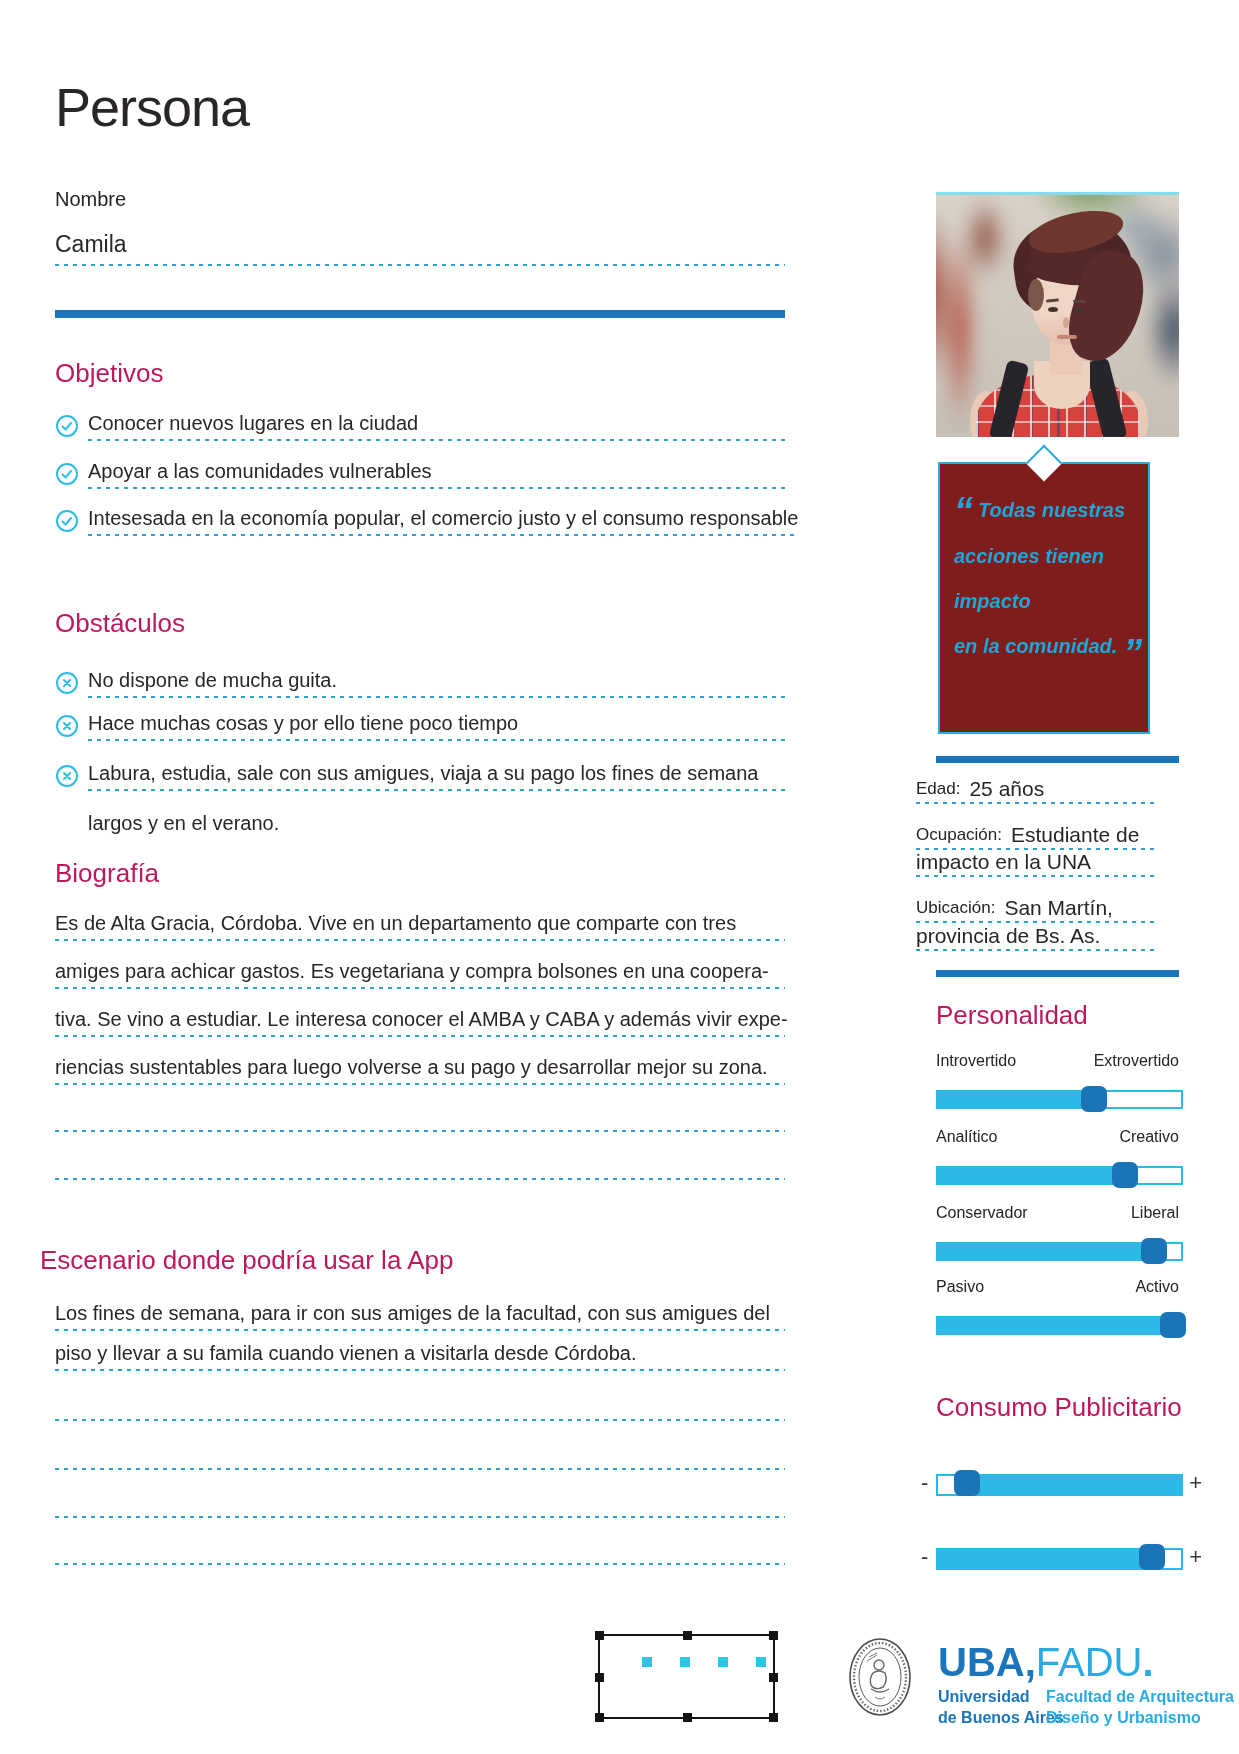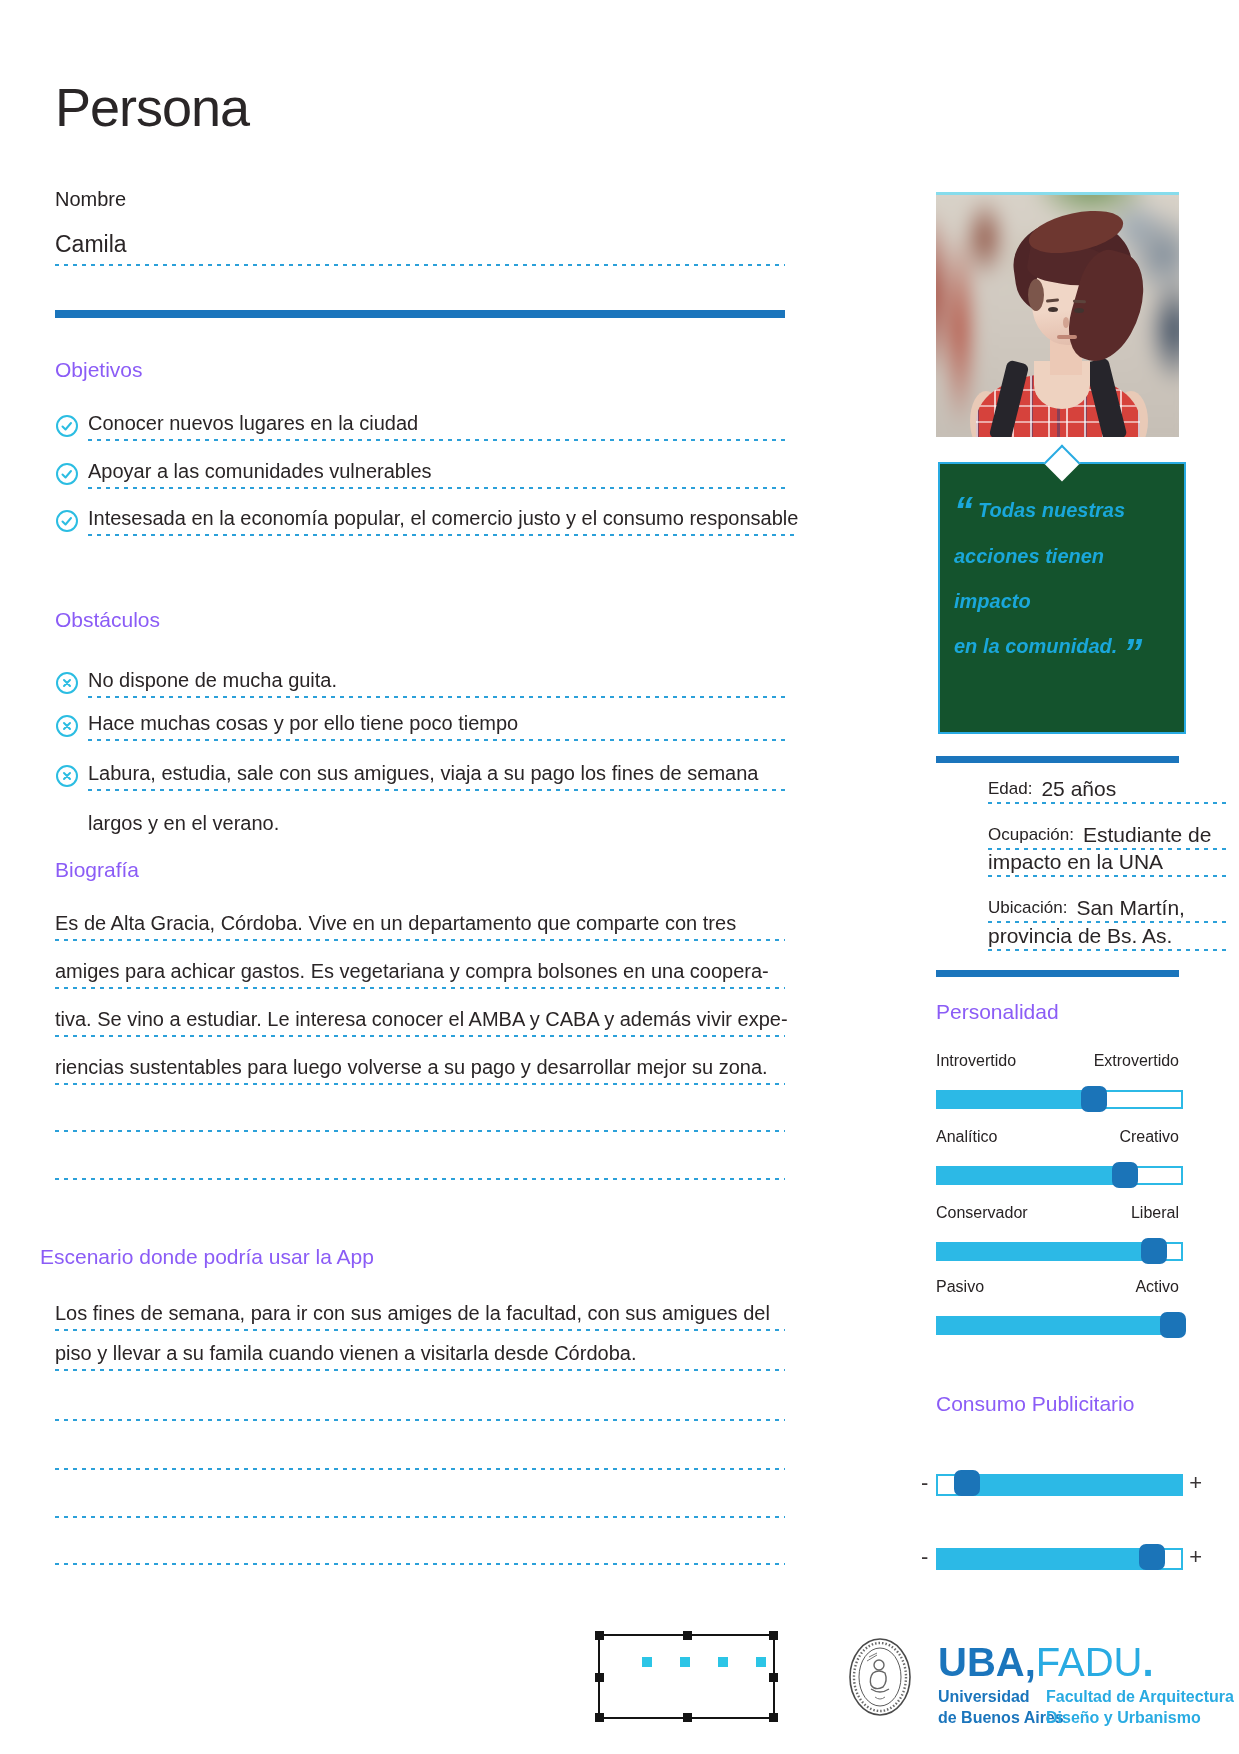--- a/index.html
+++ b/index.html
@@ -1,40 +1,40 @@
 <!DOCTYPE html>
 <html><head>
 <meta charset="utf-8">
 <style>
   html,body{margin:0;padding:0;background:#ffffff;}
   #page{position:relative;width:1239px;height:1754px;background:#fff;overflow:hidden;
         font-family:"Liberation Sans",sans-serif;color:#272324;}
 
   
   .h1{position:absolute;left:55px;font-size:54px;font-weight:400;color:#2a2627;letter-spacing:-1px;}
-  .h2{position:absolute;font-size:21px;font-weight:400;color:#8b5cf6;}
+  .h2{position:absolute;font-size:26px;font-weight:400;color:#be185d;}
   .lbl{font-size:20px;color:#272324;}
   .body-t{font-size:20px;color:#2a2526;white-space:nowrap;}
 
   
   .dline{background-image:repeating-linear-gradient(90deg,#2ba0d9 0 4px,transparent 4px 9px);
          background-size:100% 2px;background-repeat:no-repeat;background-position:left bottom;}
 
   
   .row{position:absolute;left:55px;width:730px;display:flex;align-items:flex-end;}
   .row .txt{padding-bottom:6px;}
   .li-icon{flex:0 0 33px;display:flex;align-items:flex-end;padding-bottom:3px;}
   .li-text{flex:1;padding-bottom:6px;}
   .edash{position:absolute;left:55px;width:730px;height:2px;
          background-image:repeating-linear-gradient(90deg,#2ba0d9 0 4px,transparent 4px 9px);}
 
   .bar{position:absolute;background:#1b75bc;}
 
   
-  .irow{position:absolute;left:988px;width:243px;display:flex;align-items:flex-end;justify-content:space-between;}
+  .irow{position:absolute;left:916px;width:243px;display:flex;align-items:flex-end;justify-content:space-between;}
   .ilabel{font-size:17px;color:#272324;white-space:nowrap;padding-bottom:5px;}
   .ivalue{font-size:21px;color:#2a2526;white-space:nowrap;padding-bottom:3px;padding-left:9px;flex:1;}
   .icont{font-size:21px;color:#2a2526;white-space:nowrap;padding-bottom:3px;flex:1;}
 
   
   .photo{position:absolute;left:936px;top:192px;width:243px;height:242px;overflow:hidden;
          border-top:3px solid #86dcec;box-shadow:inset 2px 0 0 #aee6f0, inset -2px 0 0 #aee6f0;background:#cfc9c0;}
   .ph-bg{position:absolute;inset:-18px;filter:blur(9px);
     background:
       radial-gradient(90px 70px at 62% 0%, #5f8b45 0%, rgba(95,139,69,0) 70%),
@@ -68,21 +68,21 @@
   .swoop{left:138px;top:56px;width:66px;height:112px;background:#5a2b2a;border-radius:45% 60% 70% 50%;transform:rotate(16deg);}
   .hair-high{left:92px;top:18px;width:96px;height:38px;background:#6e3730;border-radius:50%;transform:rotate(-12deg);}
   .eye-l{left:112px;top:112px;width:10px;height:5px;background:#41332f;border-radius:50%;}
   .eye-r{left:138px;top:113px;width:10px;height:5px;background:#41332f;border-radius:50%;}
   .brow-l{left:110px;top:104px;width:13px;height:3px;background:#5c443c;border-radius:2px;transform:rotate(-6deg);}
   .brow-r{left:137px;top:105px;width:13px;height:3px;background:#5c443c;border-radius:2px;transform:rotate(4deg);}
   .nose{left:127px;top:122px;width:6px;height:11px;background:rgba(190,130,110,.55);border-radius:50%;}
   .mouth{left:121px;top:140px;width:20px;height:4px;background:#c08776;border-radius:2px;}
 
   
-  .quote-box{position:absolute;left:938px;top:462px;width:248px;height:272px;border:2px solid #29abe2;background:#14532d;box-sizing:border-box;}
+  .quote-box{position:absolute;left:938px;top:462px;width:212px;height:272px;border:2px solid #29abe2;background:#7f1d1d;box-sizing:border-box;}
   .quote-tail{position:absolute;top:-14px;left:50%;margin-left:-13px;width:24px;height:24px;background:#fff;
               border-top:2px solid #29abe2;border-left:2px solid #29abe2;transform:rotate(45deg);}
   .quote-text{position:absolute;left:14px;top:24px;width:212px;font-size:20px;font-weight:700;font-style:italic;
               color:#1aa7da;line-height:45px;white-space:pre-line;}
   .q-glyph{font-size:38px;font-weight:700;font-style:italic;color:#1aa7da;letter-spacing:-2px;}
   .q-open{vertical-align:-7px;margin-right:7px;}
   .q-close{vertical-align:-13px;margin-left:6px;}
 
   
   .sgroup{position:absolute;left:936px;width:243px;}

